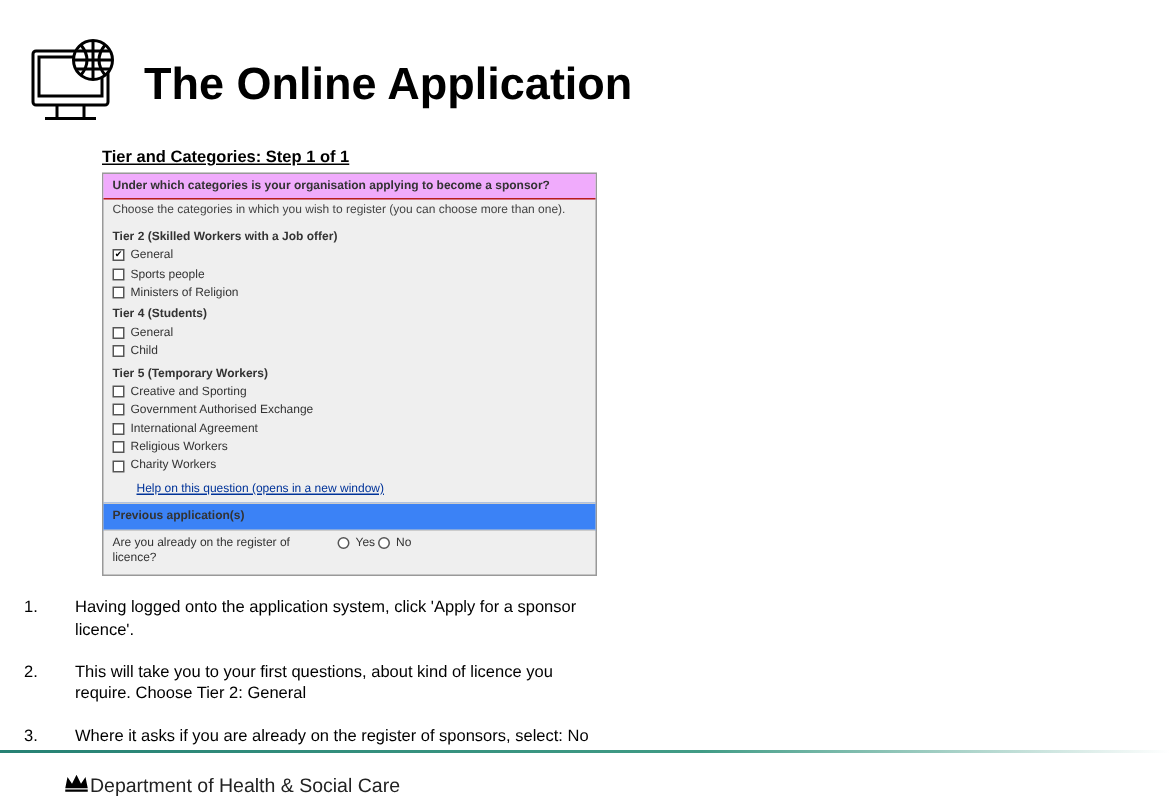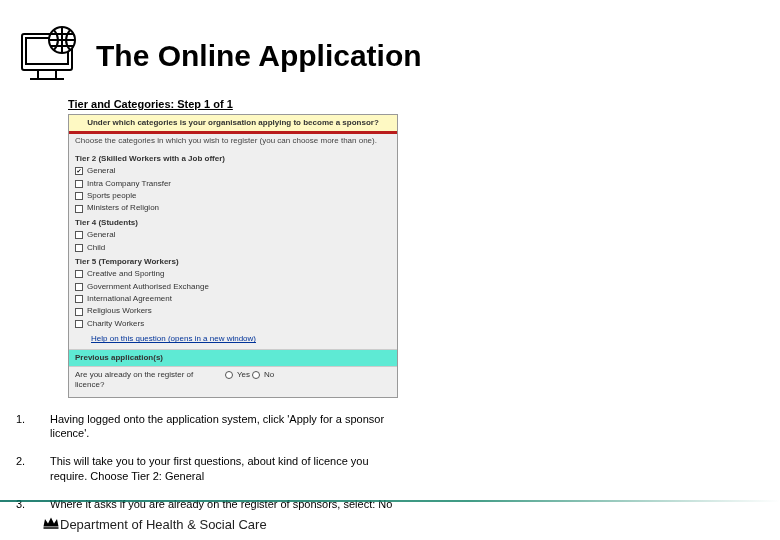--- a/index.html
+++ b/index.html
@@ -7,28 +7,28 @@
   body { position: relative; }
 
   .header { display: flex; align-items: center; gap: 12px; padding: 24px 18px 10px 18px; }
   .header svg { flex-shrink: 0; }
   .title { font-size: 30px; font-weight: bold; }
 
   .screenshot-wrap { margin-left: 68px; width: 330px; }
   .step-heading { font-size: 11px; font-weight: bold; text-decoration: underline; margin-bottom: 4px; }
 
   .mock-window { border: 1px solid #999; background: #efefef; font-size: 8px; color: #333; line-height: 1.3; }
-  .mock-heading { background: #fef9c3; padding: 3px 6px; font-weight: bold; border-bottom: 3px solid #b91c1c; text-align: center; }
+  .mock-heading { background: #f0abfc; padding: 3px 6px; font-weight: bold; border-bottom: 1px solid #b91c1c; }
   .mock-subtext { padding: 2px 6px 4px 6px; color: #444; }
   .tier-label { font-weight: bold; padding: 3px 6px 1px 6px; }
   .cb-row { display: flex; align-items: center; gap: 4px; padding: 1px 6px; }
   .cb { width: 8px; height: 8px; border: 1px solid #555; background: #fff; display: inline-flex; align-items: center; justify-content: center; font-size: 6px; line-height: 1; }
   .cb.checked::before { content: "✔"; color: #000; }
   .help-link { color: #003399; text-decoration: underline; padding: 4px 22px; display: inline-block; }
-  .prev-app { background: #5eead4; font-weight: bold; padding: 3px 6px; border-top: 1px solid #ccc; border-bottom: 1px solid #ccc; }
+  .prev-app { background: #3b82f6; font-weight: bold; padding: 3px 6px; border-top: 1px solid #ccc; border-bottom: 1px solid #ccc; }
   .reg-row { display: flex; align-items: flex-start; gap: 30px; padding: 3px 6px 6px 6px; }
   .reg-q { width: 120px; }
   .radio-col { display: flex; flex-direction: row; gap: 2px; }
   .radio-row { display: flex; align-items: center; gap: 4px; }
   .radio { width: 8px; height: 8px; border: 1px solid #555; border-radius: 50%; background: #fff; }
 
   .instructions { margin: 14px 0 0 0; padding: 0 40px 0 16px; max-width: 440px; }
   .inst-row { display: flex; gap: 18px; margin-bottom: 14px; font-size: 11px; line-height: 1.3; }
   .inst-num { width: 16px; flex-shrink: 0; }
   .inst-text { flex: 1; }
@@ -64,24 +64,20 @@
 <div class="screenshot-wrap">
   <div class="step-heading">Tier and Categories: Step 1 of 1</div>
   <div class="mock-window">
     <div class="mock-heading">Under which categories is your organisation applying to become a sponsor?</div>
     <div class="mock-subtext">Choose the categories in which you wish to register (you can choose more than one).</div>
 
     <div class="tier-label">Tier 2 (Skilled Workers with a Job offer)</div>
     <div class="cb-row">
         <span class="cb checked"></span>
         <span>General</span>
-      </div>
-    <div class="cb-row">
-        <span class="cb"></span>
-        <span>Intra Company Transfer</span>
       </div>
     <div class="cb-row">
         <span class="cb"></span>
         <span>Sports people</span>
       </div>
     <div class="cb-row">
         <span class="cb"></span>
         <span>Ministers of Religion</span>
       </div>
 

